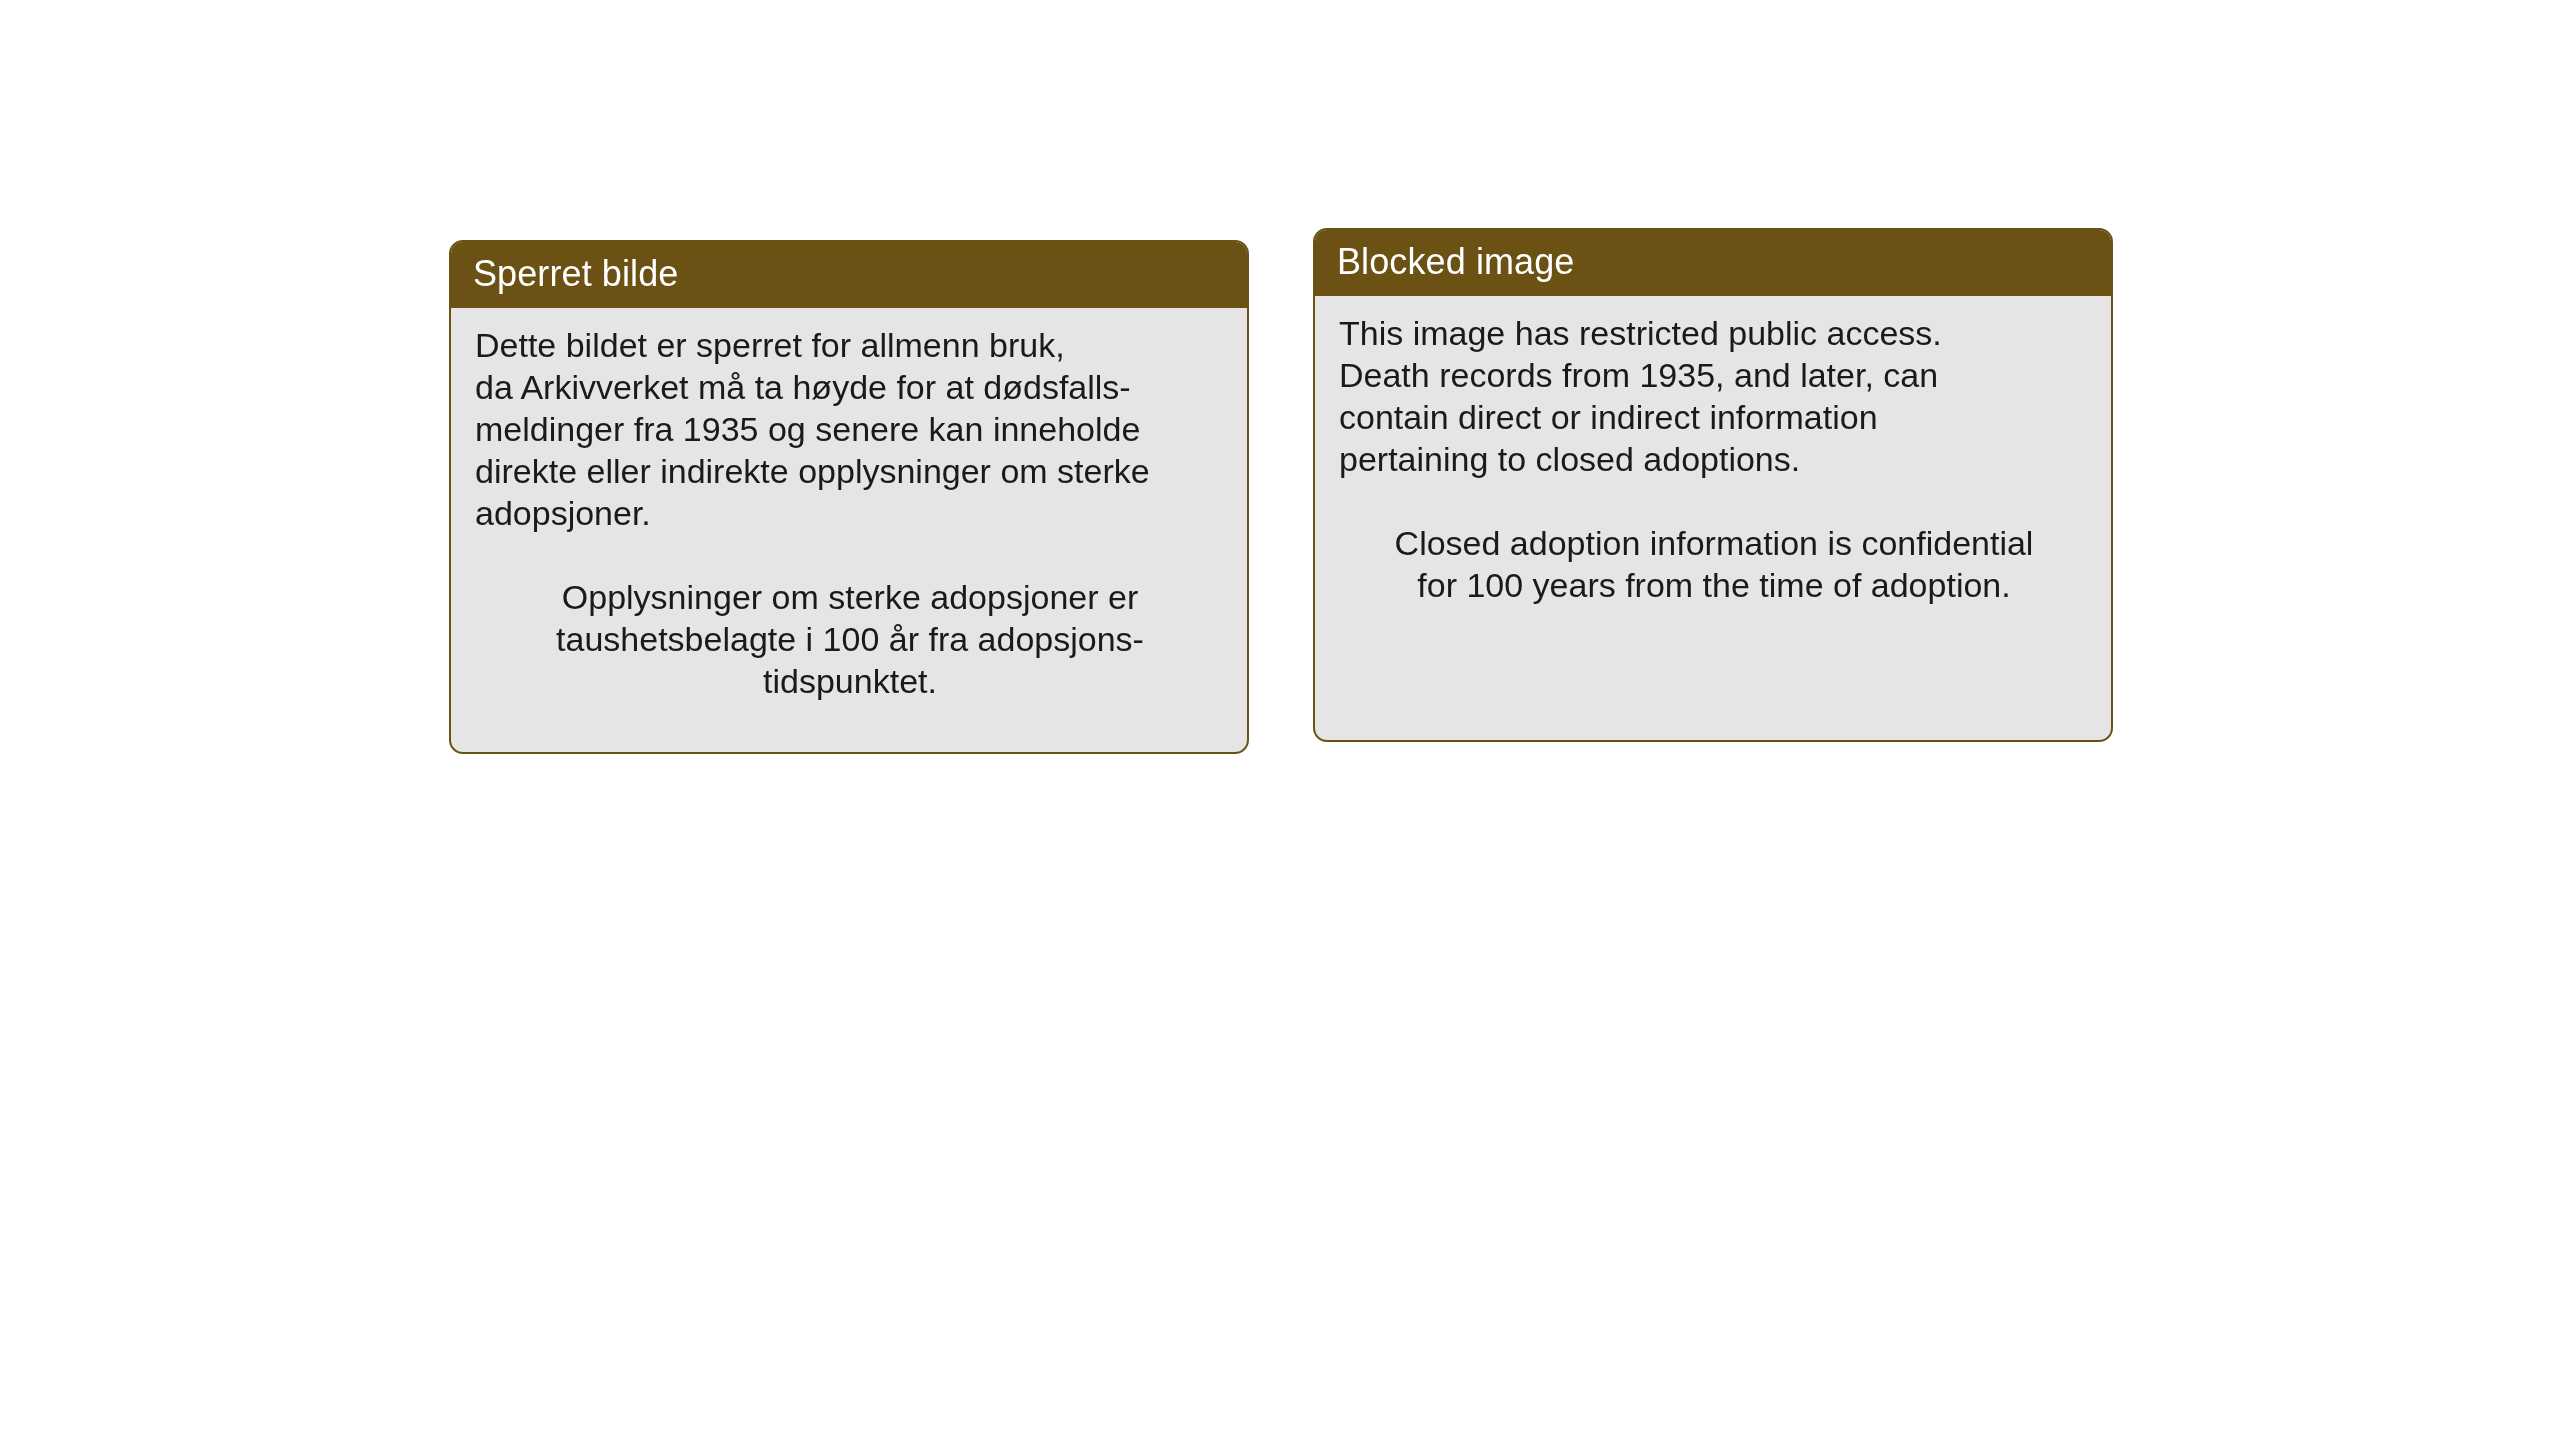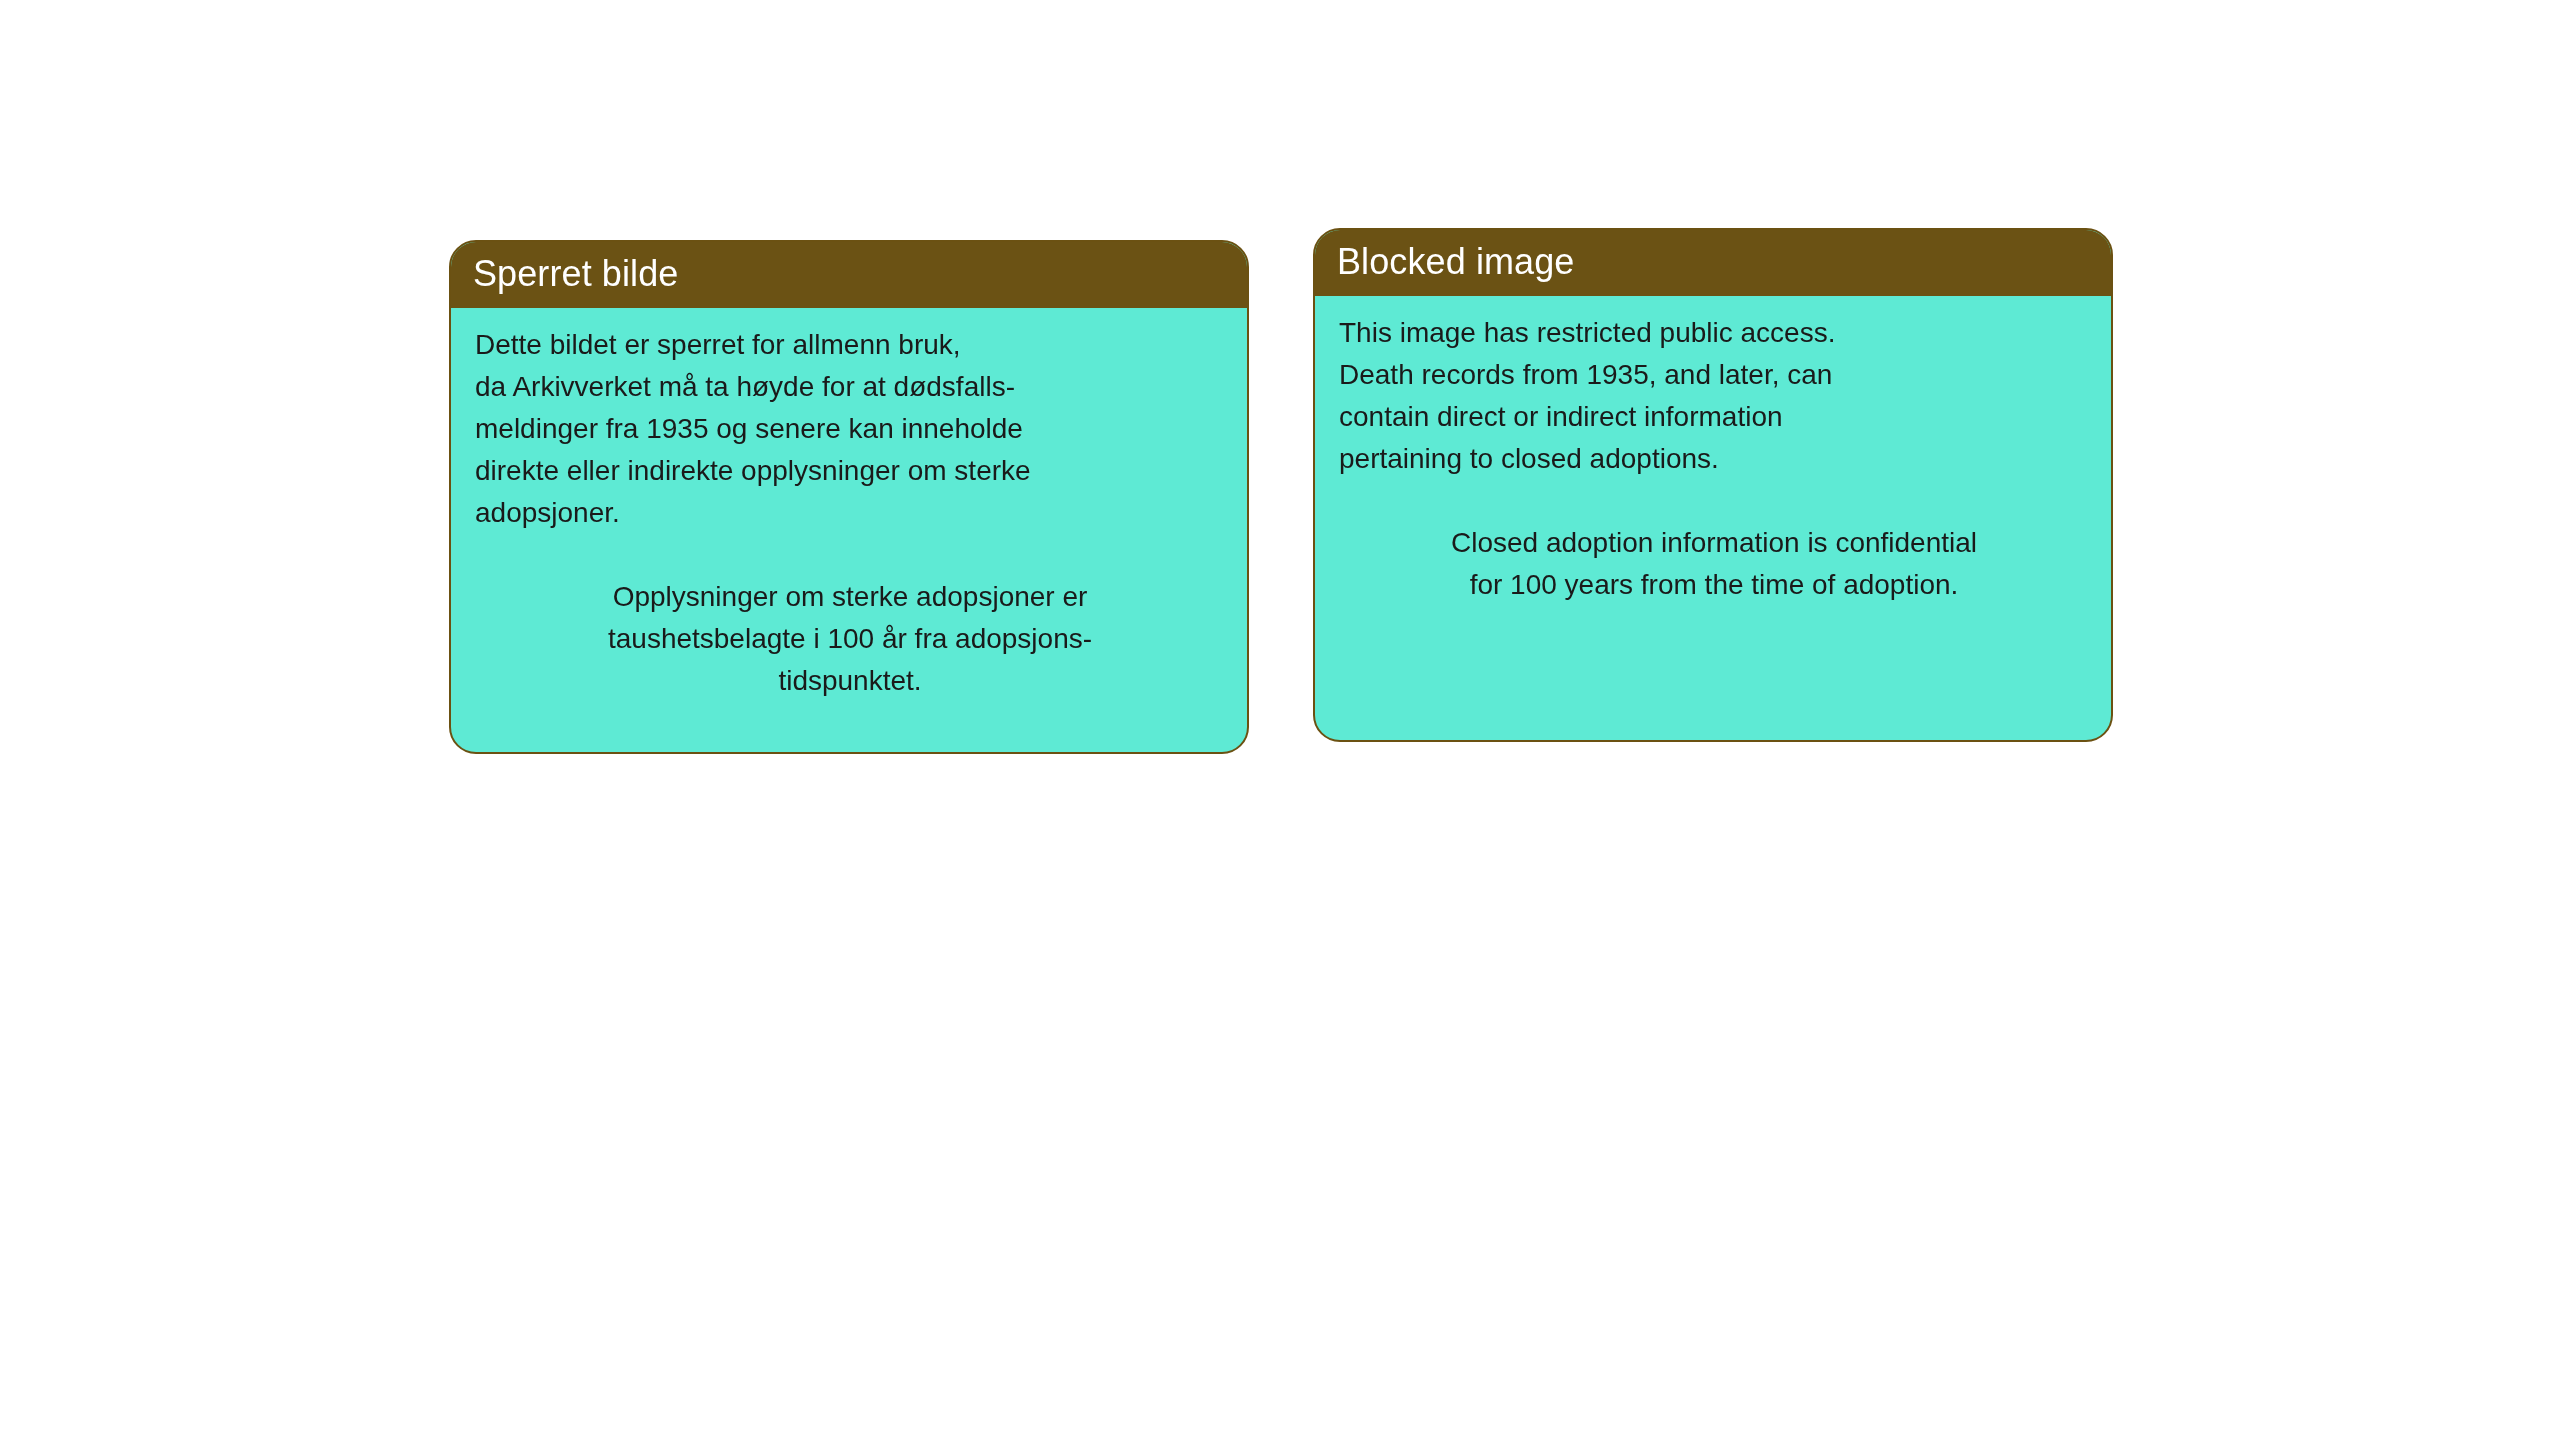--- a/index.html
+++ b/index.html
@@ -15,39 +15,39 @@
     -webkit-font-smoothing: antialiased;
   }
   .stage {
     position: relative;
     width: 2560px;
     height: 1440px;
     background: #ffffff;
   }
   .panel {
     position: absolute;
-    background: #5eead4;
+    background: #e5e5e5;
     border: 2px solid #6b5112;
-    border-radius: 27px;
+    border-radius: 14px;
     box-sizing: border-box;
     overflow: hidden;
   }
   .panel-header {
     background: #6b5214;
     color: #ffffff;
     font-size: 36px;
     line-height: 1.0;
     padding: 14px 0 16px 22px;
     letter-spacing: 0.1px;
     font-weight: 400;
   }
   .panel-body {
     padding: 16px 22px 20px 24px;
     color: #1a1a1a;
-    font-size: 28px;
+    font-size: 34px;
     line-height: 42px;
   }
   .para {
     margin: 0;
     white-space: pre-line;
   }
   .para + .para {
     margin-top: 42px;
     text-align: center;
   }

